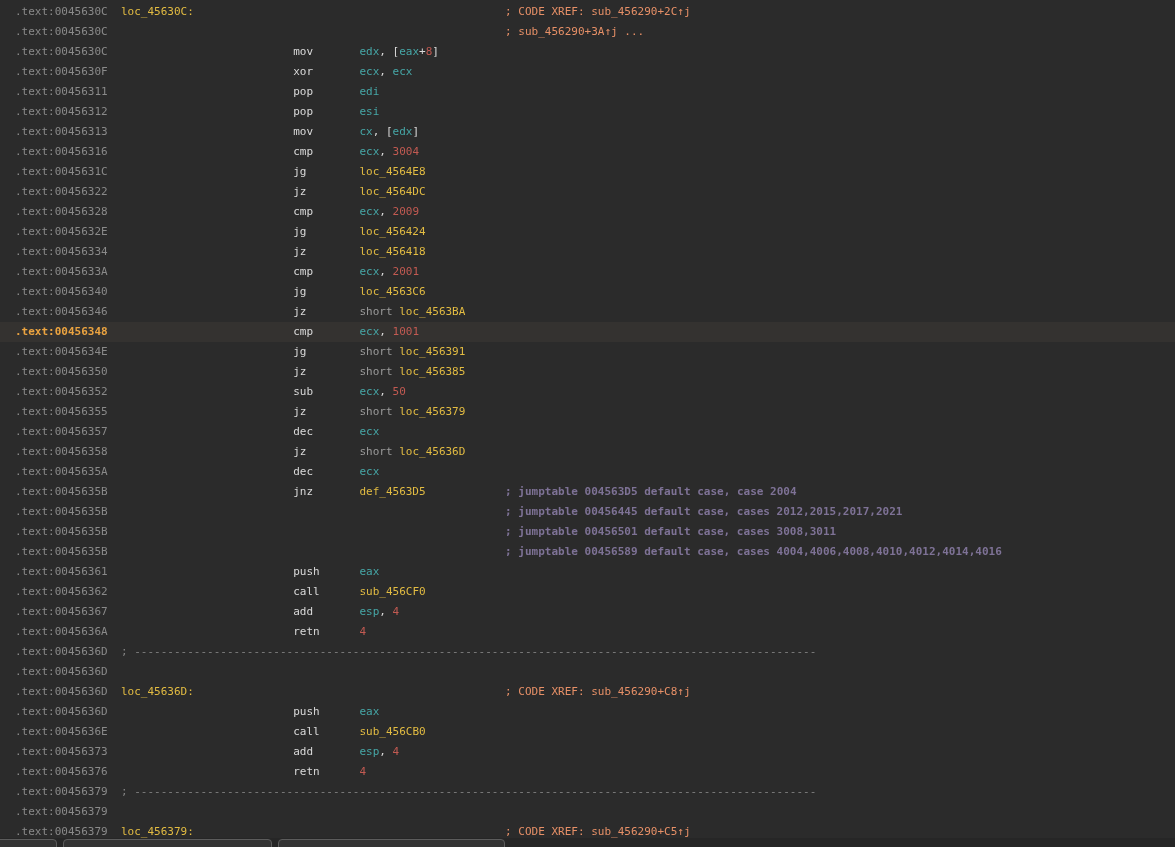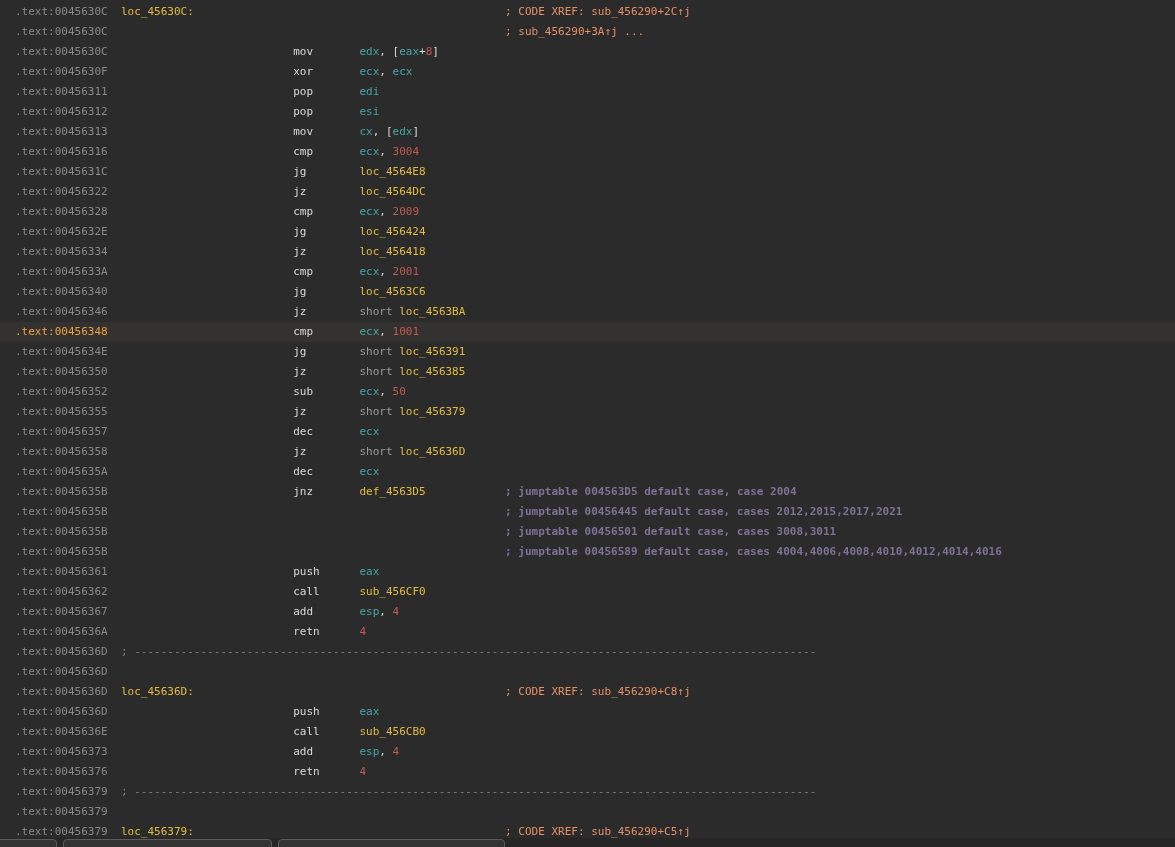--- a/index.html
+++ b/index.html
@@ -13,21 +13,21 @@
     cursor:text;
   }
   #listing{
     position:absolute;left:0;top:0;right:0;bottom:0;
     padding-top:2px;
     white-space:pre;
   }
   .line{height:20px;line-height:20px;padding-left:15px;}
   .line.hl{background:var(--hl_bg,#343230);}
   .tk-adr{color:var(--adr,#8a8a8a);}
-  .tk-cur{color:var(--cur,#eca440);font-weight:normal;}
+  .tk-cur{color:var(--cur,#eca440);font-weight:bold;}
   .tk-lbl{color:var(--lbl,#e3bc42);}
   .tk-mne{color:var(--mne,#d9d9d9);}
   .tk-reg{color:var(--reg,#46a7a7);}
   .tk-num{color:var(--num,#c25a52);}
   .tk-pun{color:var(--pun,#d9d9d9);}
   .tk-shk{color:var(--shk,#9b9b9b);}
   .tk-xrf{color:var(--xrf,#e79067);}
   .tk-jmt{color:var(--jmt,#7e7296);font-weight:bold;}
   .tk-sep{color:var(--sep,#828282);}
   #tabbar{

